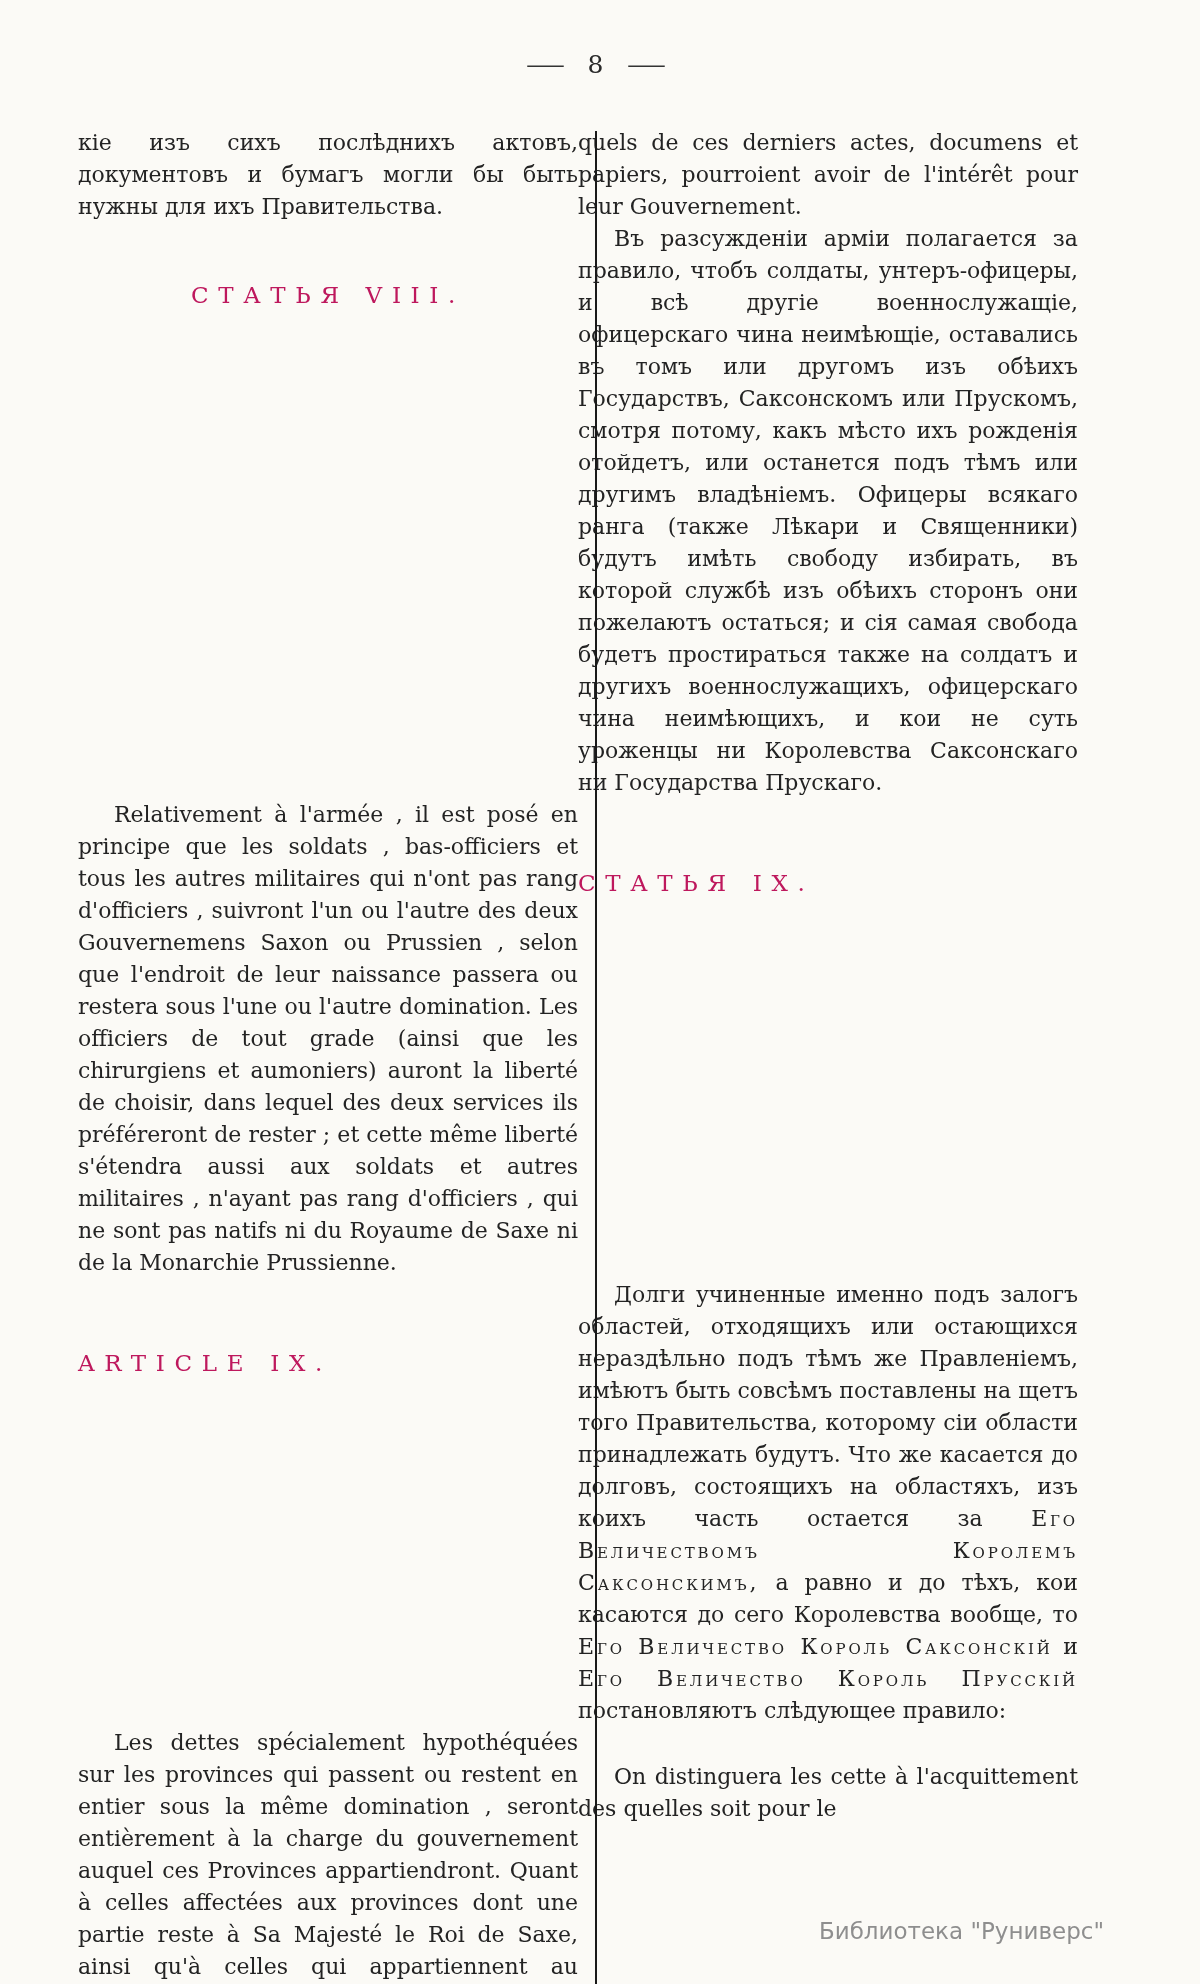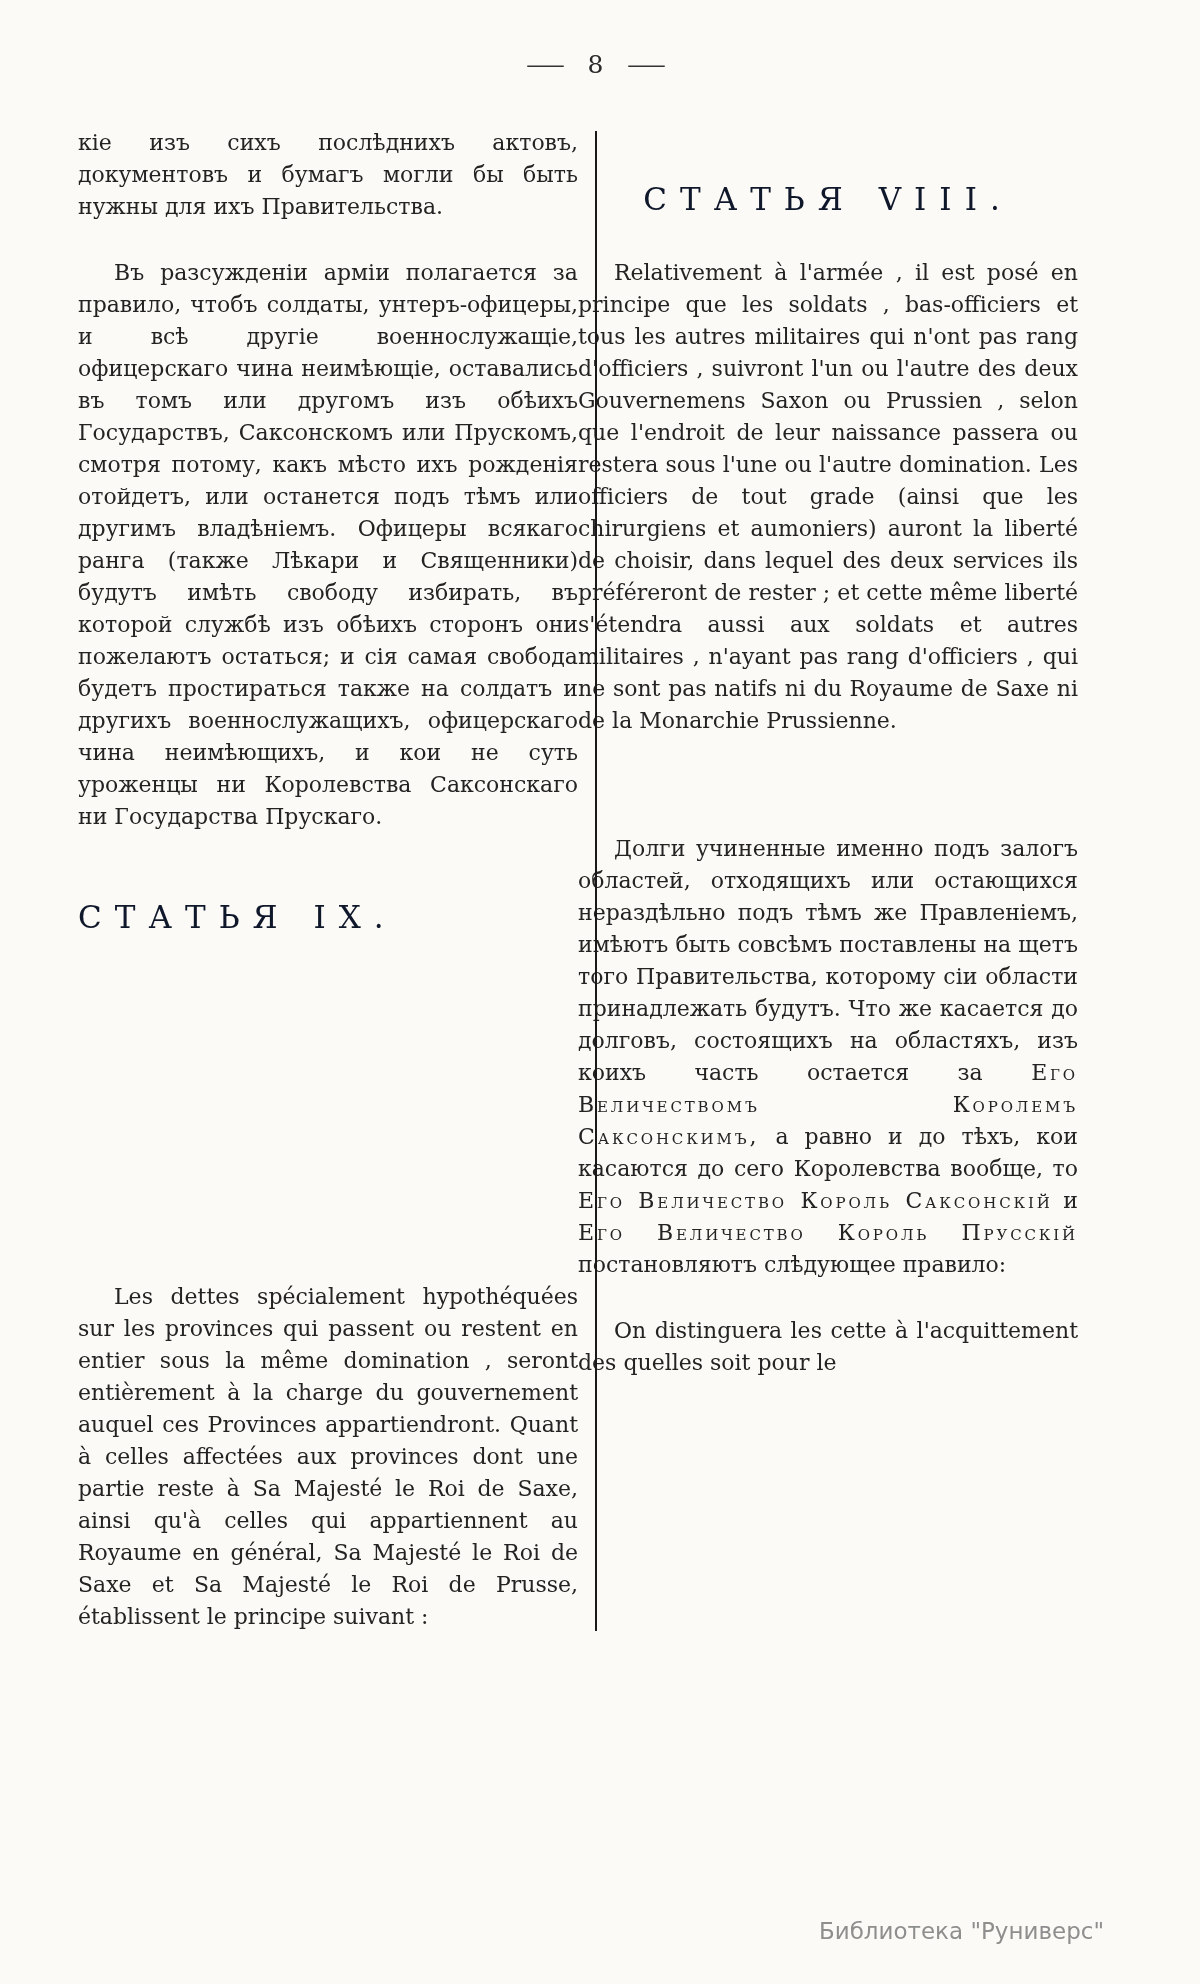--- a/index.html
+++ b/index.html
@@ -51,24 +51,24 @@
   .cell {
     font-size: 22px;
     line-height: 32px;
     text-align: justify;
     color: #232323;
   }
   .indent { text-indent: 36px; }
   .headcell  { padding: 56px 0 38px; text-align: center; text-indent: 0; }
   .headcell9 { padding: 68px 0 36px; text-indent: 0; }
   .h {
-    font-size: 31px;
+    font-size: 23px;
     letter-spacing: 0.42em;
     white-space: nowrap;
-    color: #0f172a;
+    color: #be185d;
   }
   .lastcell { padding-top: 34px; }
   .royal {
     font-variant-caps: small-caps;
     letter-spacing: 0.13em;
   }
   .watermark {
     position: absolute;
     right: 96px;
     bottom: 40px;
@@ -83,30 +83,34 @@
 <div class="page">
 
   <div class="pagehead">
     <span class="dash">—</span><span class="pnum">8</span><span class="dash">—</span>
   </div>
 
   <div class="columns">
     <div class="divider"></div>
 
     <p class="cell">кіе изъ сихъ послѣднихъ актовъ, документовъ и бумагъ могли бы быть нужны для ихъ Правительства.</p>
+    <p class="cell">quels de ces derniers actes, documens et papiers, pourroient avoir de l'intérêt pour leur Gouvernement.</p>
 
     <div class="cell headcell">
       <span class="h">СТАТЬЯ VIII.</span>
     </div>
 
     <p class="cell indent">Въ разсужденіи арміи полагается за правило, чтобъ солдаты, унтеръ-офицеры, и всѣ другіе военнослужащіе, офицерскаго чина неимѣющіе, оставались въ томъ или другомъ изъ обѣихъ Государствъ, Саксонскомъ или Прускомъ, смотря потому, какъ мѣсто ихъ рожденія отойдетъ, или останется подъ тѣмъ или другимъ владѣніемъ. Офицеры всякаго ранга (также Лѣкари и Священники) будутъ имѣть свободу избирать, въ которой службѣ изъ обѣихъ сторонъ они пожелаютъ остаться; и сія самая свобода будетъ простираться также на солдатъ и другихъ военнослужащихъ, офицерскаго чина неимѣющихъ, и кои не суть уроженцы ни Королевства Саксонскаго ни Государства Прускаго.</p>
     <p class="cell indent">Relativement à l'armée , il est posé en principe que les soldats , bas-officiers et tous les autres militaires qui n'ont pas rang d'officiers , suivront l'un ou l'autre des deux Gouvernemens Saxon ou Prussien , selon que l'endroit de leur naissance passera ou restera sous l'une ou l'autre domination. Les officiers de tout grade (ainsi que les chirurgiens et aumoniers) auront la liberté de choisir, dans lequel des deux services ils préféreront de rester ; et cette même liberté s'étendra aussi aux soldats et autres militaires , n'ayant pas rang d'officiers , qui ne sont pas natifs ni du Royaume de Saxe ni de la Monarchie Prussienne.</p>
 
     <div class="cell headcell9">
       <span class="h">СТАТЬЯ IX.</span>
+    </div>
+    <div class="cell headcell9">
+      <span class="h">ARTICLE IX.</span>
     </div>
 
     <p class="cell indent"><span>Долги учиненные именно подъ залогъ областей, отходящихъ или остающихся нераздѣльно подъ тѣмъ же Правленіемъ, имѣютъ быть совсѣмъ поставлены на щетъ того Правительства, которому сіи области принадлежать будутъ. Что же касается до долговъ, состоящихъ на областяхъ, изъ коихъ часть остается за </span><span class="royal">Его Величествомъ Королемъ Саксонскимъ,</span><span> а равно и до тѣхъ, кои касаются до сего Королевства вообще, то </span><span class="royal">Его Величество Король Саксонскій</span><span> и </span><span class="royal">Его Величество Король Прусскій</span><span> постановляютъ слѣдующее правило:</span></p>
     <p class="cell indent">Les dettes spécialement hypothéquées sur les provinces qui passent ou restent en entier sous la même domination , seront entièrement à la charge du gouvernement auquel ces Provinces appartiendront. Quant à celles affectées aux provinces dont une partie reste à Sa Majesté le Roi de Saxe, ainsi qu'à celles qui appartiennent au Royaume en général, Sa Majesté le Roi de Saxe et Sa Majesté le Roi de Prusse, établissent le principe suivant :</p>
 
     <p class="cell indent lastcell">On distinguera les cette à l'acquittement des quelles soit pour le</p>
   </div>
 
   <div class="watermark">Библиотека "Руниверс"</div>
 

